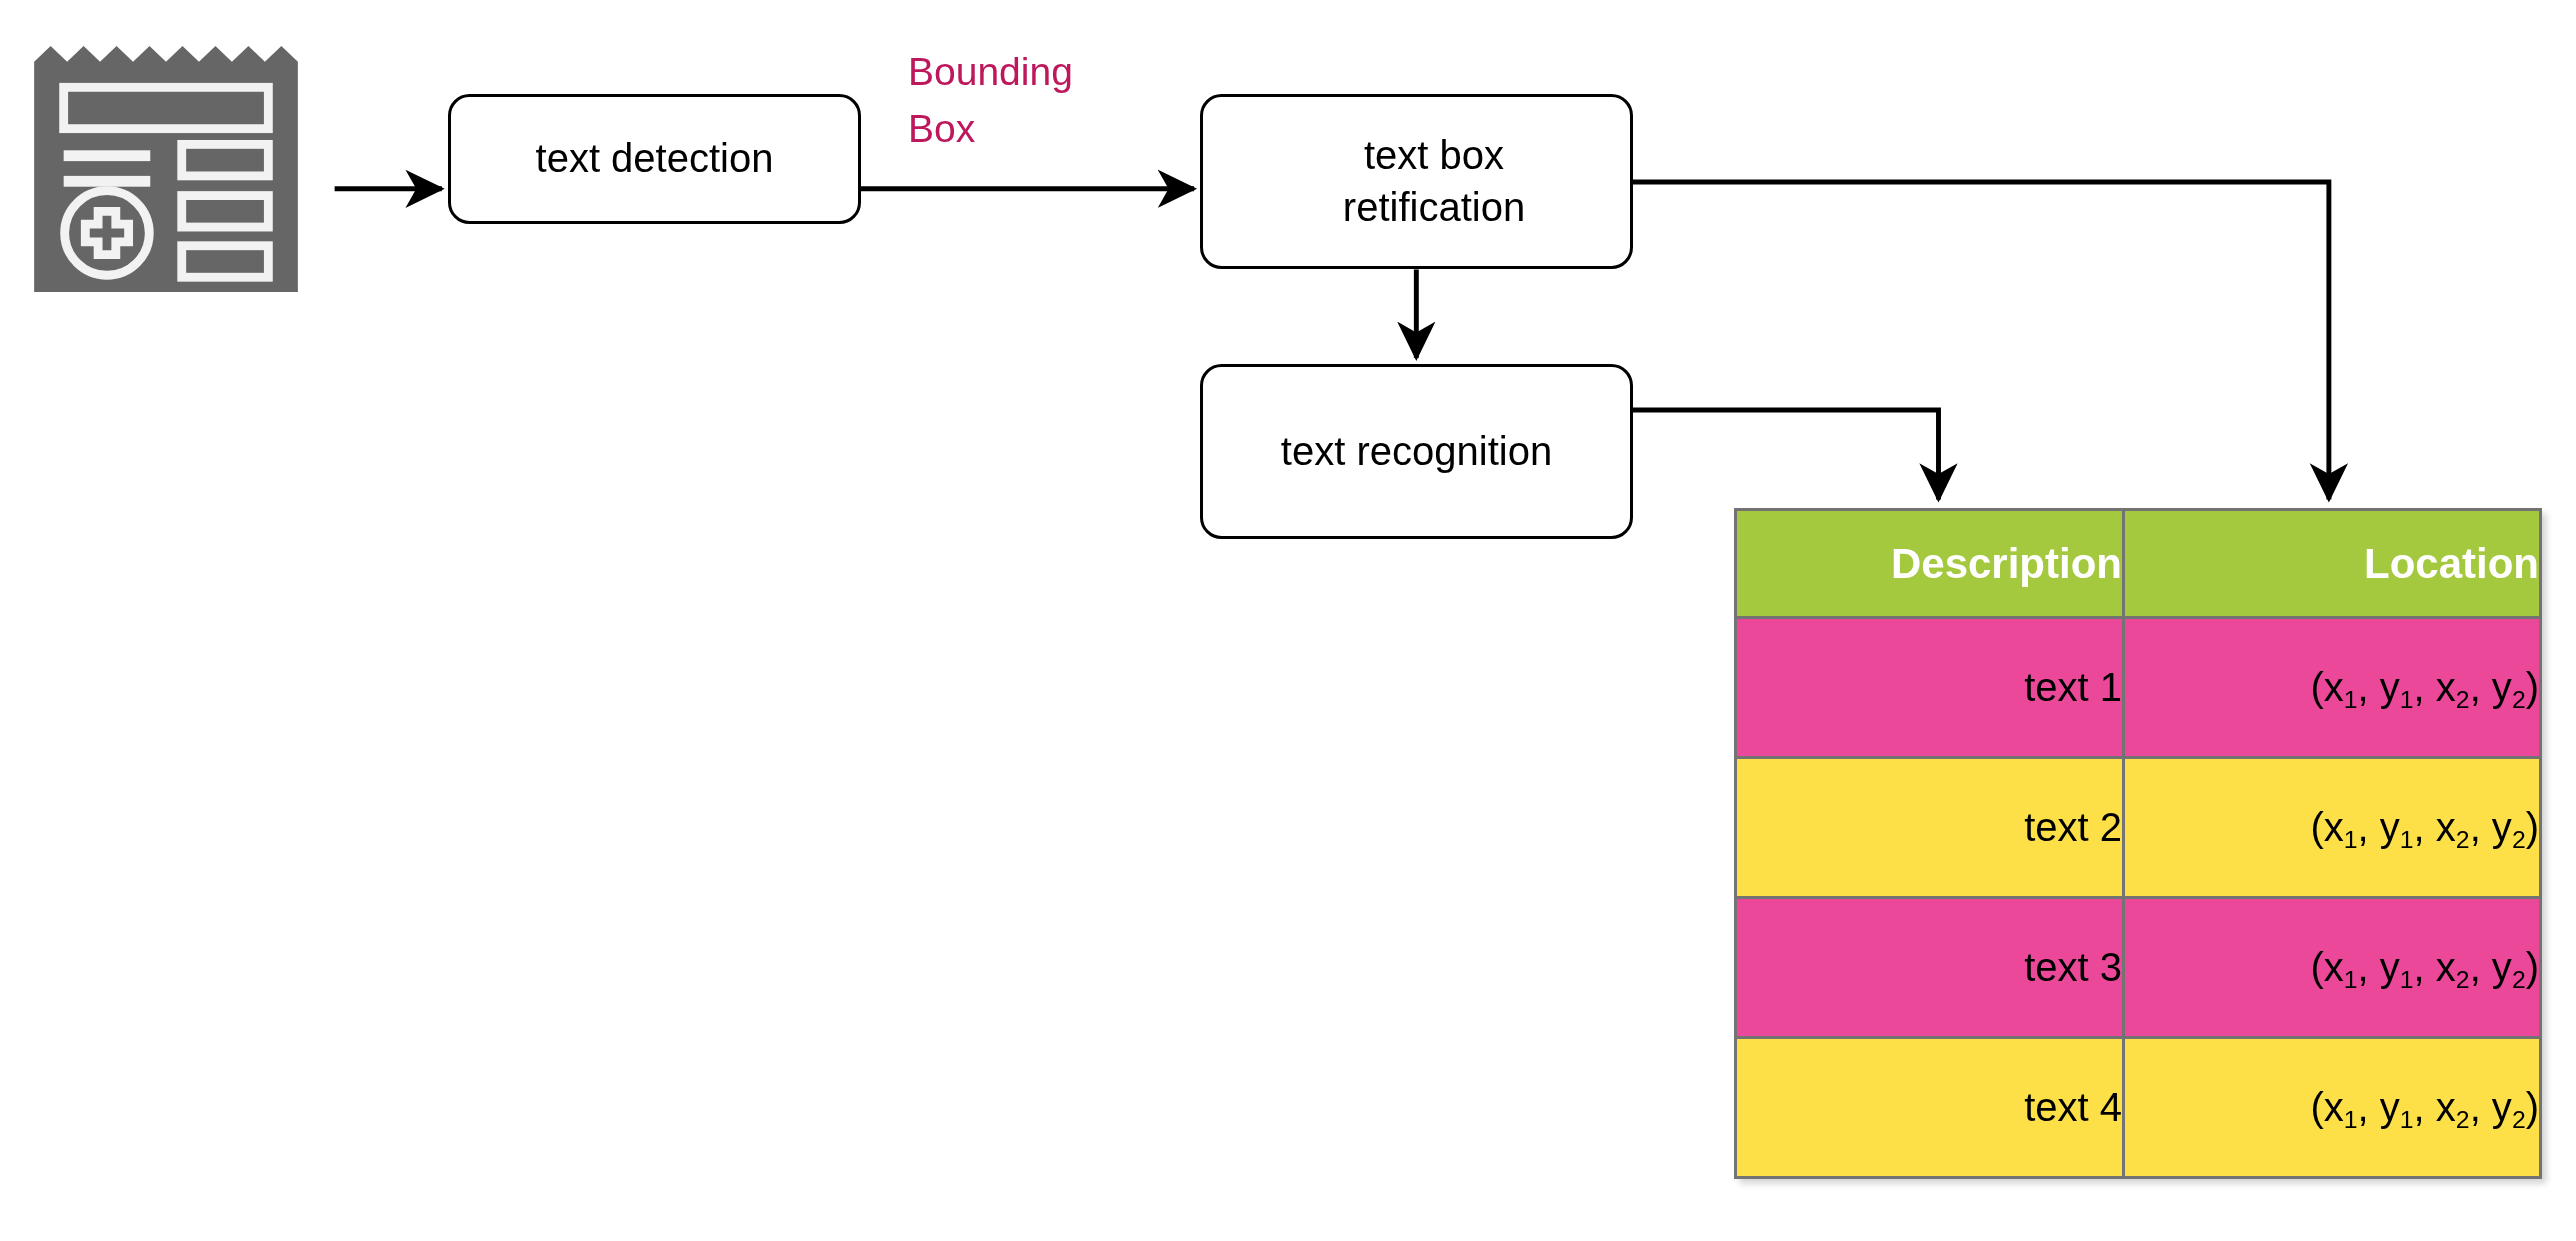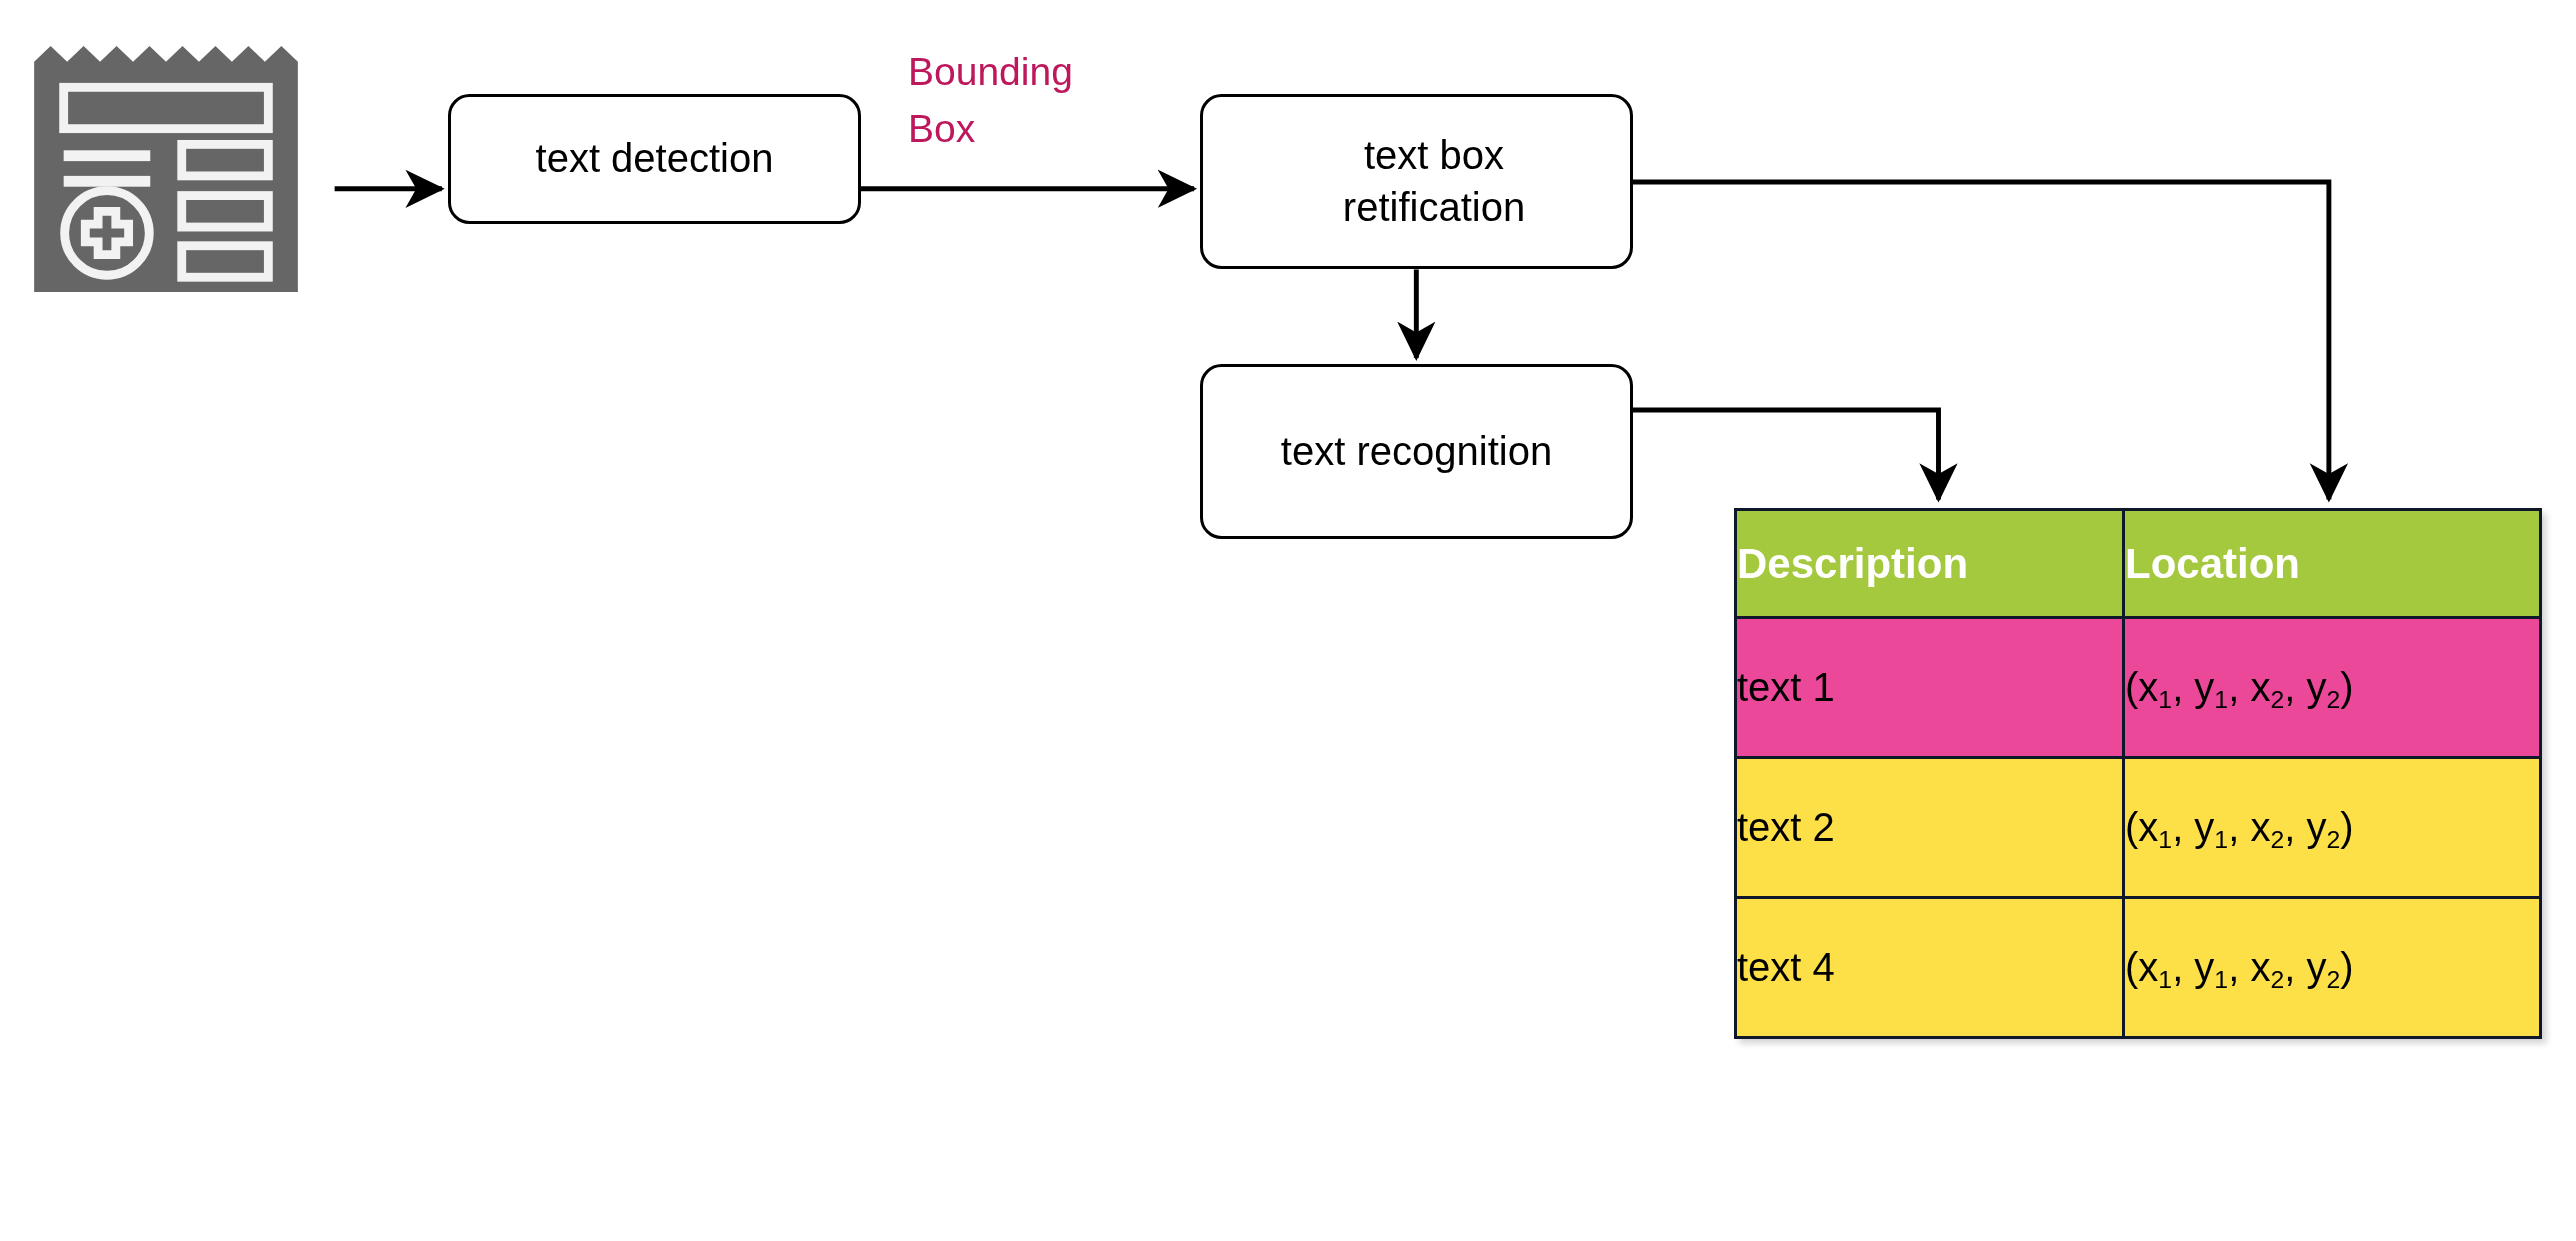--- a/index.html
+++ b/index.html
@@ -74,22 +74,22 @@
     left: 1734px;
     top: 508px;
     width: 805px;
     border-collapse: collapse;
     table-layout: fixed;
     box-shadow: 4.9px 4.9px 6.9px rgba(0,0,0,0.18);
     font-family: "Liberation Sans", sans-serif;
   }
   #output-table th,
   #output-table td {
-    border: 3px solid #0f172a;
-    text-align: left;
+    border: 3px solid #737373;
+    text-align: right;
     box-sizing: border-box;
   }
   #output-table th {
     background: #a4c93e;
     color: #ffffff;
     font-size: 42px;
     font-weight: bold;
     height: 108px;
     padding: 0;
   }
@@ -183,20 +183,26 @@
         <td>
           <span class="coord"><span>(x</span><sub>1</sub><span>, y</span><sub>1</sub><span>, x</span><sub>2</sub><span>, y</span><sub>2</sub><span>)</span></span>
         </td>
       </tr>
       <tr class="row-even">
         <td>text 2</td>
         <td>
           <span class="coord"><span>(x</span><sub>1</sub><span>, y</span><sub>1</sub><span>, x</span><sub>2</sub><span>, y</span><sub>2</sub><span>)</span></span>
         </td>
       </tr>
+      <tr class="row-odd">
+        <td>text 3</td>
+        <td>
+          <span class="coord"><span>(x</span><sub>1</sub><span>, y</span><sub>1</sub><span>, x</span><sub>2</sub><span>, y</span><sub>2</sub><span>)</span></span>
+        </td>
+      </tr>
       <tr class="row-even">
         <td>text 4</td>
         <td>
           <span class="coord"><span>(x</span><sub>1</sub><span>, y</span><sub>1</sub><span>, x</span><sub>2</sub><span>, y</span><sub>2</sub><span>)</span></span>
         </td>
       </tr>
     </tbody>
   </table>
 
 </div>

